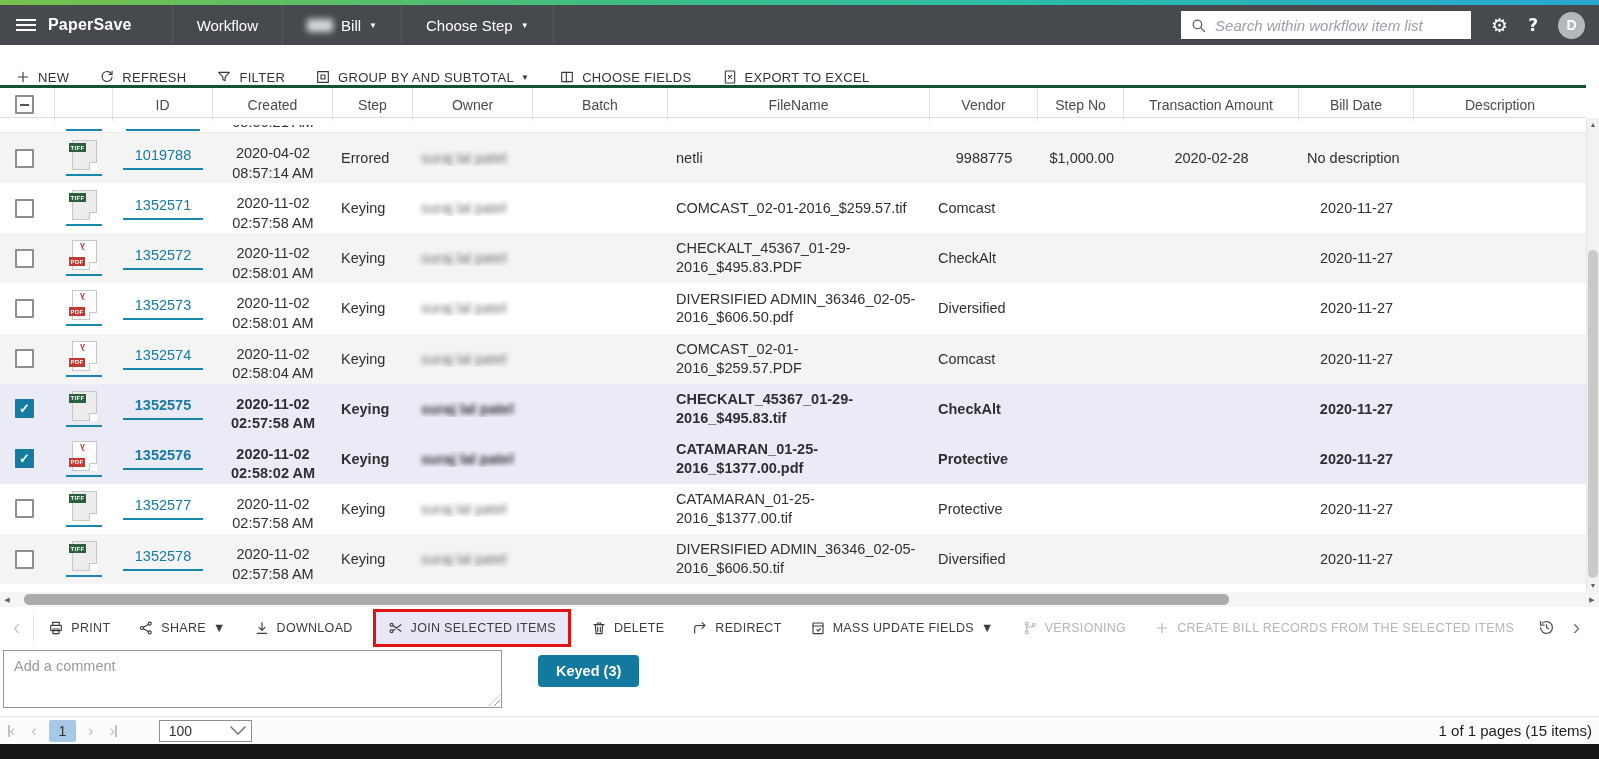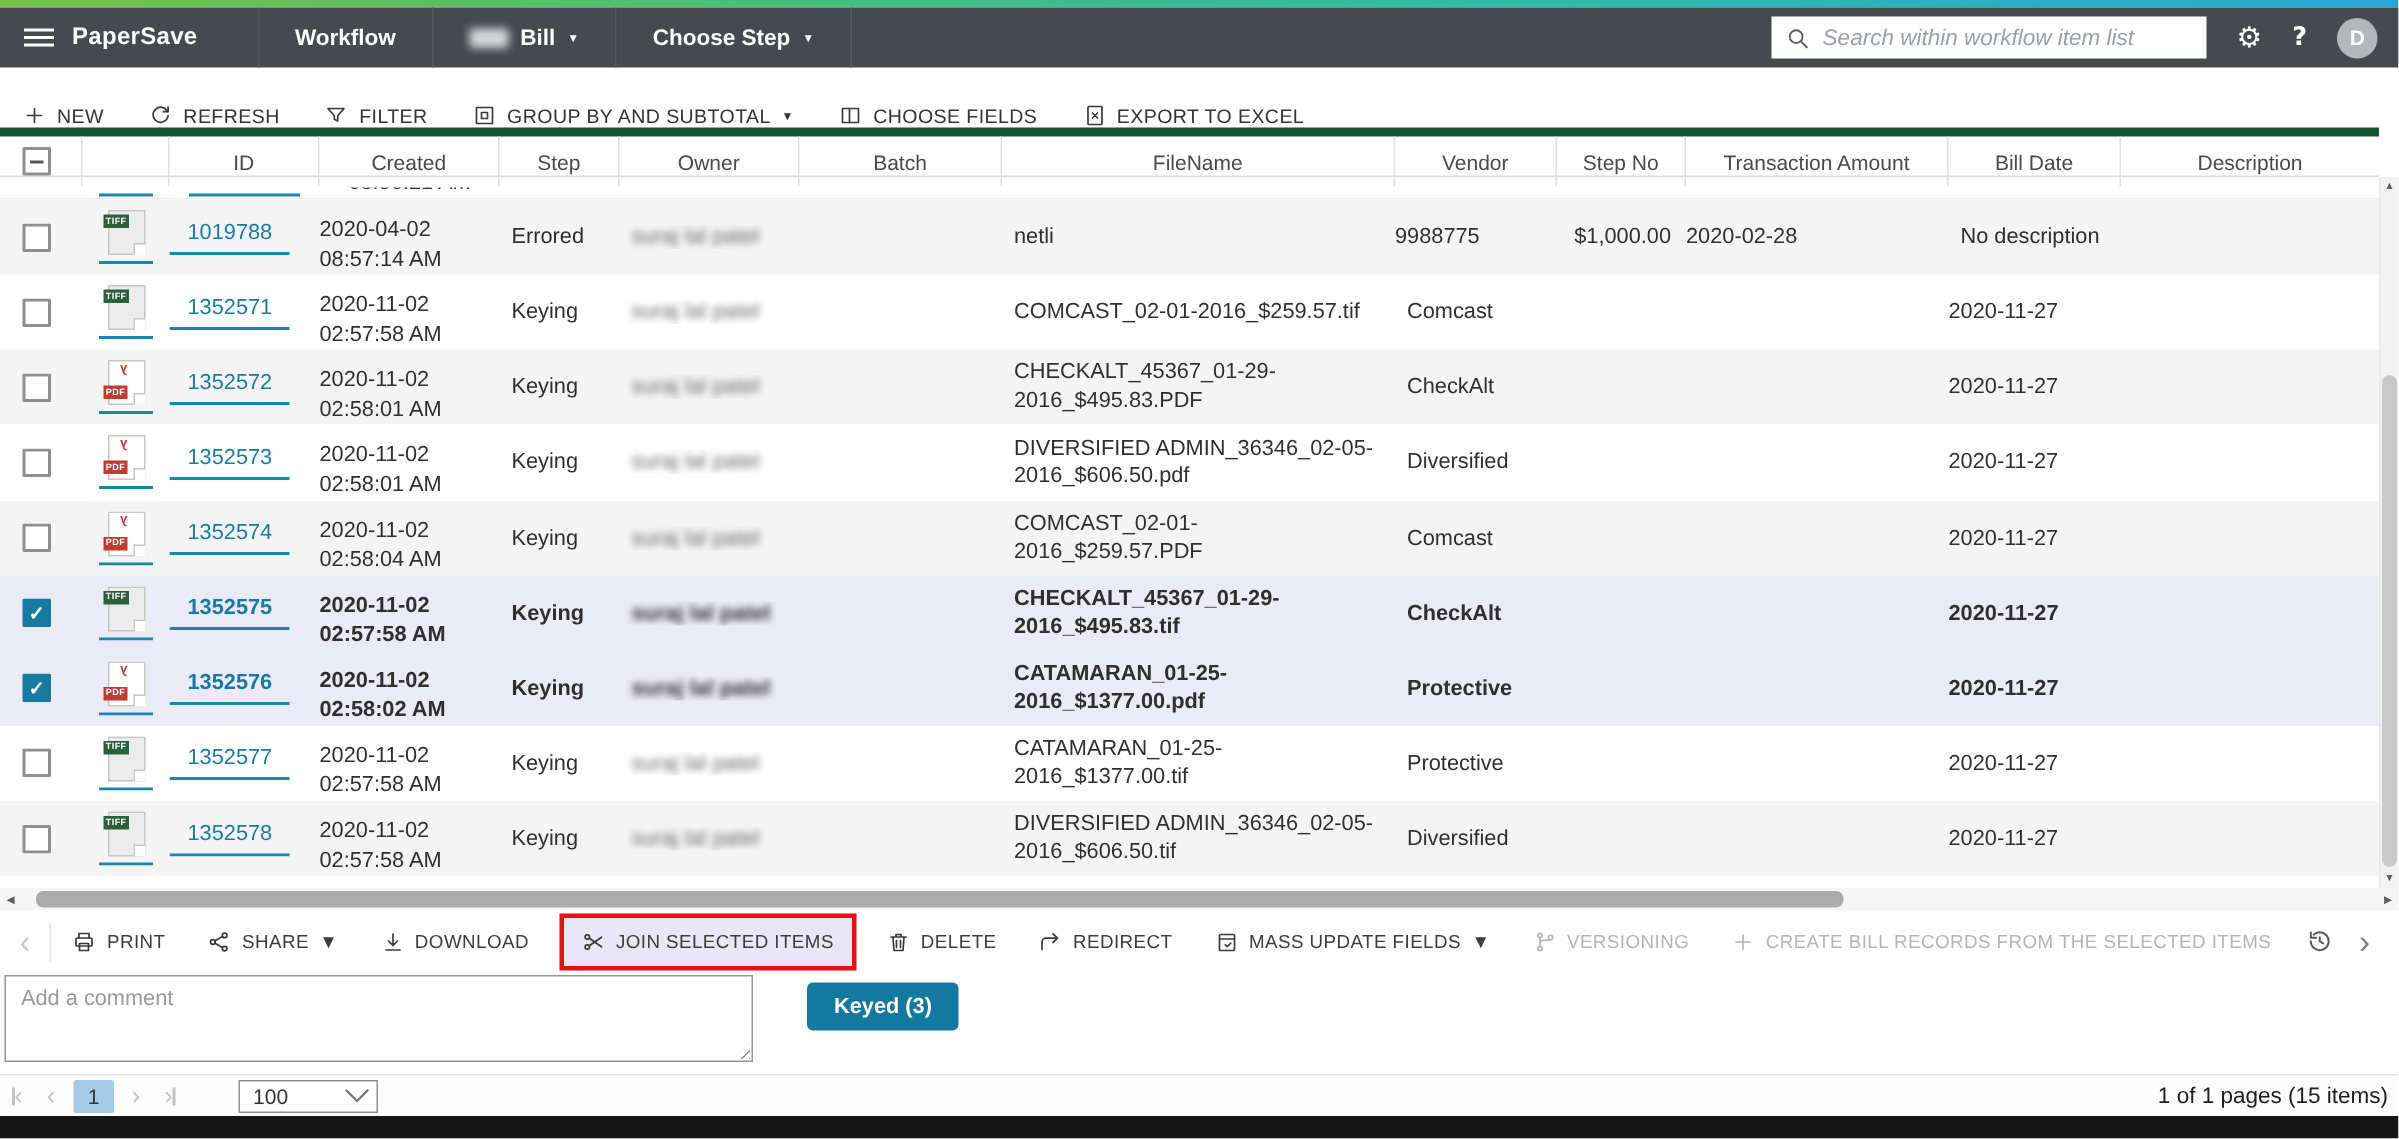--- a/index.html
+++ b/index.html
@@ -6,21 +6,21 @@
   html,body { width:1599px; height:759px; }
   body { font-family:"Liberation Sans",sans-serif; background:#fff; position:relative; overflow:hidden; color:#2f2f2f; }
 
   
   .accent { height:5px; background:linear-gradient(90deg,#78c14a 0%,#3dbd85 40%,#2bbcA8 65%,#28a7d4 100%); }
   .topbar { height:40px; background:#46494e; display:flex; align-items:center; color:#fff; }
   .hamburger { width:20px; display:flex; flex-direction:column; gap:3px; margin:0 12px 0 16px; cursor:pointer; }
   .hamburger i { height:2px; background:#fff; display:block; }
   .brand { font-size:16px; font-weight:700; letter-spacing:.2px; padding-right:40px; }
   .tb-sep { width:1px; height:40px; background:#56595e; }
-  .tb-item { height:40px; display:flex; align-items:center; gap:8px; padding:0 24px; font-size:15px; font-weight:700; cursor:pointer; }
+  .tb-item { height:40px; display:flex; align-items:center; gap:8px; padding:0 24px; font-size:15px; font-weight:400; cursor:pointer; }
   .caret { font-size:8px; line-height:1; margin-top:1px; }
   .blur-chip { width:26px; height:13px; background:#d4d7da; border-radius:2px; filter:blur(3px); }
   .tb-right { margin-left:auto; display:flex; align-items:center; gap:20px; padding-right:14px; }
   .searchbox { width:290px; height:28px; background:#fff; display:flex; align-items:center; gap:8px; padding:0 9px; }
   .searchbox svg { flex:none; }
   .searchbox input { border:none; outline:none; width:100%; font-size:15px; font-family:"Liberation Sans",sans-serif; color:#be185d; }
   .searchbox input::placeholder { color:#9aa0a6; font-style:italic; }
   .top-ic { color:#fff; font-size:19px; line-height:1; cursor:pointer; font-family:"DejaVu Sans",sans-serif; }
   .help { font-size:17px; font-weight:700; }
   .avatar { width:27px; height:27px; border-radius:50%; background:#b5b8bb; color:#fff; font-weight:700; font-size:14px; display:flex; align-items:center; justify-content:center; cursor:pointer; }
@@ -28,30 +28,30 @@
   
   .toolbar { height:40px; display:flex; align-items:flex-end; gap:30px; padding-left:15px; }
   .tool { display:flex; align-items:center; gap:7px; font-size:13px; color:#333; letter-spacing:.3px; cursor:pointer; white-space:nowrap; }
   .tool .caret2 { font-size:8px; color:#333; }
   .ic { display:inline-flex; align-items:center; justify-content:center; color:#3a3a3a; }
   .ic svg { display:block; }
 
   
   .table-area { position:absolute; top:85px; left:0; right:13px; }
   .grid { display:grid; grid-template-columns:55px 58px 100px 120px 80px 120px 135px 262px 108px 86px 175px 115px minmax(0,1fr); }
-  .thead { height:33px; border-top:6px solid #14532d; border-bottom:1px solid #dcdcdc;text-align:right; }
+  .thead { height:33px; border-top:3px solid #14532d; border-bottom:1px solid #dcdcdc;text-align:right; }
   .th { display:flex; align-items:center; justify-content:center; font-size:14px; color:#4a4a4a; border-right:1px solid #e1e1e1; height:33px; overflow:hidden; white-space:nowrap; }
   .th:last-child { border-right:none; }
   .rows { height:474px; overflow:hidden; background:#fff; }
   .row { min-height:50px; align-items:center; font-size:14.5px; }
   .row.gray { background:#f4f4f4; }
   .row.white { background:#fff; }
   .row.sel { background:#ebeaf7; font-weight:700; }
   .cell { overflow:hidden; }
-  .c-center { }
+  .c-center { text-align:center; }
   .c-left { padding-left:8px; text-align:left; }
   .c-right { padding-right:10px; text-align:right; }
   .created { line-height:1.35;margin-top:11px; }
   .fname { padding-right:6px; overflow-wrap:break-word; line-height:1.3; }
   .owner { color:#6f6f6f; filter:blur(2.5px); white-space:nowrap; }
   .row.sel .owner { color:#333; }
   .cbx { width:19px; height:19px; border:2px solid #8f8f8f; background:#fff; margin:0 auto 0 15px; border-radius:1px; cursor:pointer; display:flex; align-items:center; justify-content:center; }
   .cbx.checked { background:#157ba1; border-color:#157ba1; color:#fff; font-size:13px; font-weight:700; }
   .cbx .dash { width:9px; height:2px; background:#555; }
   .id-link { display:inline-block; color:#1779a5; text-decoration:none; border-bottom:2px solid #1886ad; padding:0 12px 5px; }

